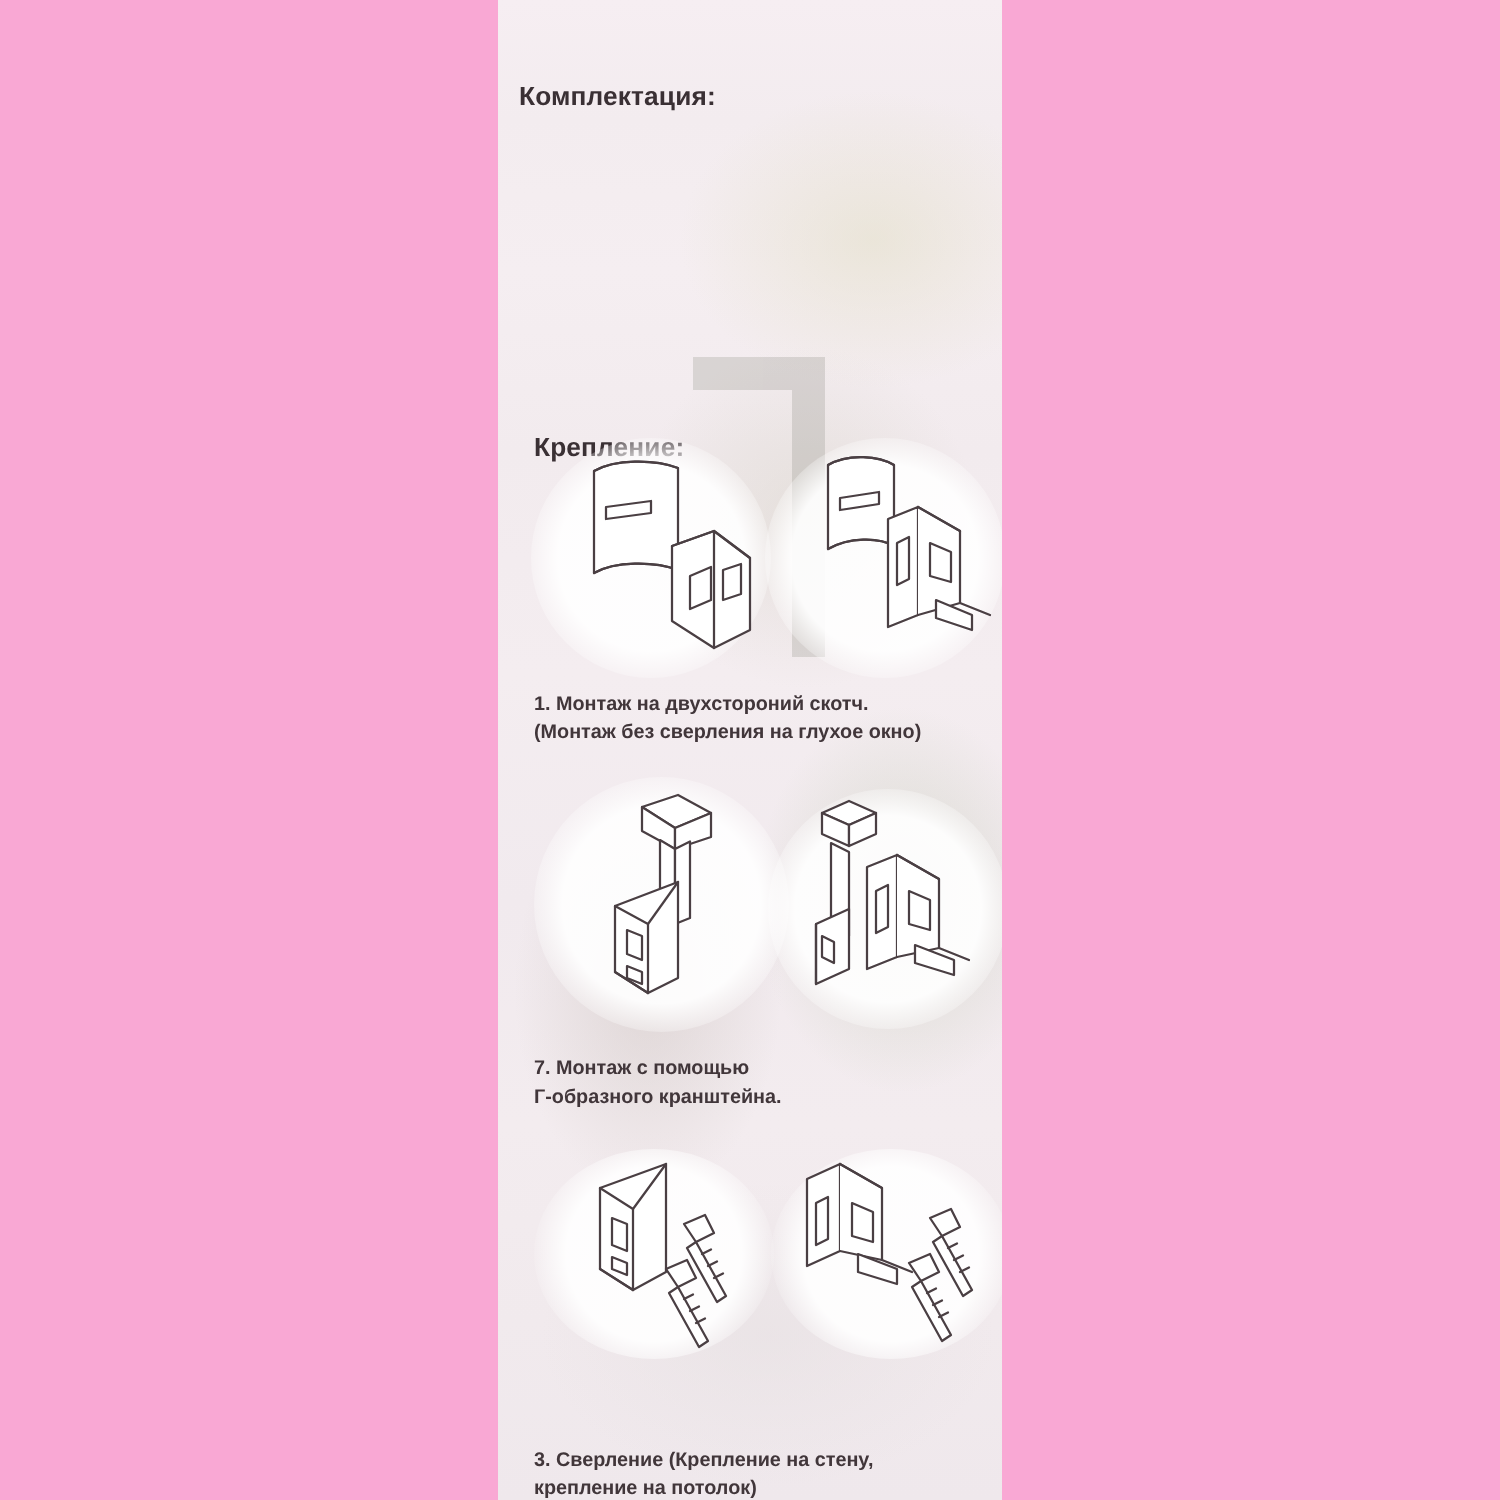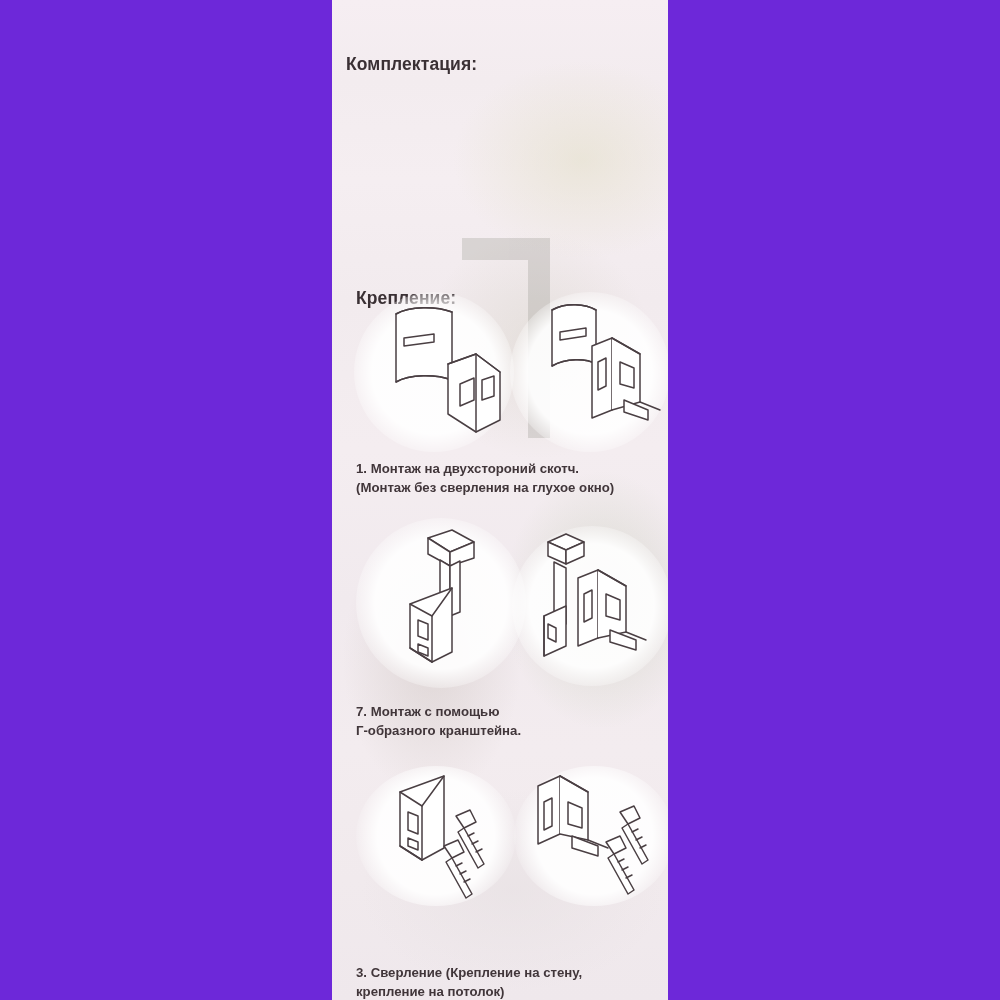--- a/index.html
+++ b/index.html
@@ -10,21 +10,21 @@
   body {
     width: 1000px;
     height: 1000px;
     overflow: hidden;
     font-family: "Liberation Sans", sans-serif;
   }
   .page {
     position: relative;
     width: 1000px;
     height: 1000px;
-    background: #6d28d9;
+    background: #f9a8d4;
   }
   
   .leaflet {
     position: absolute;
     left: 332px;
     top: 0px;
     width: 336px;
     height: 1000px;
     background:
       linear-gradient(180deg,

